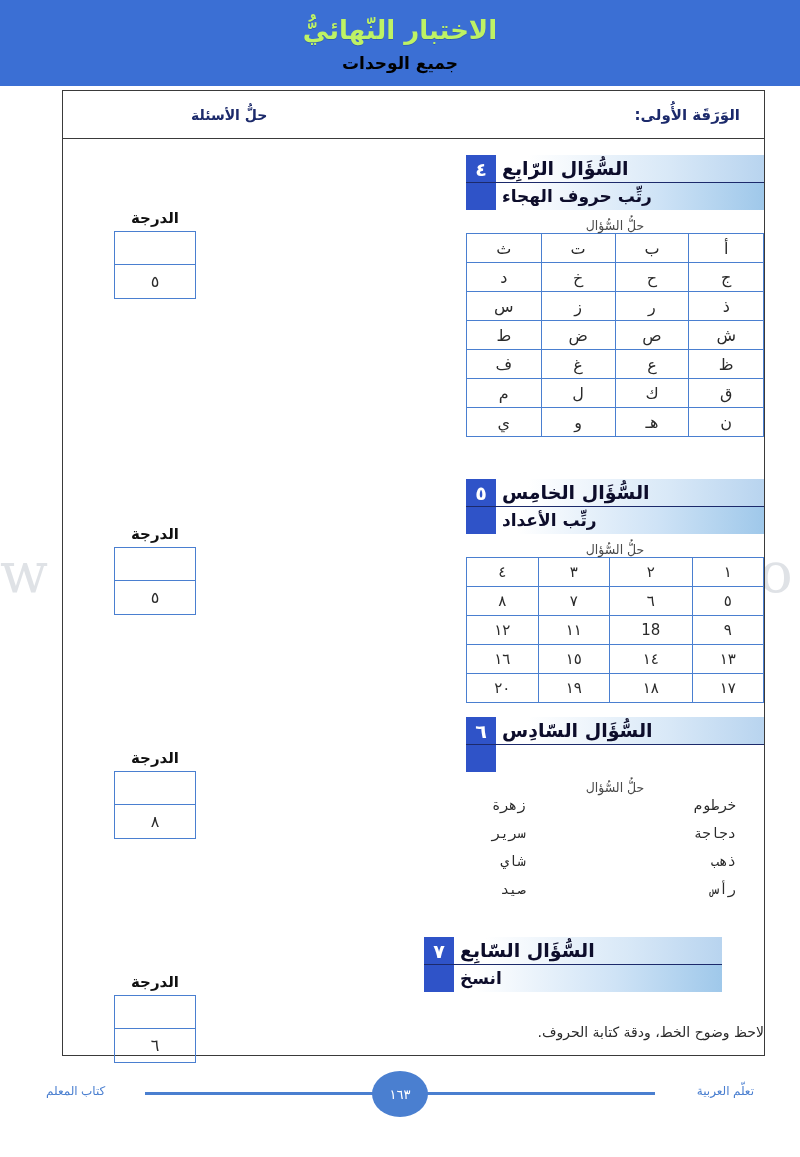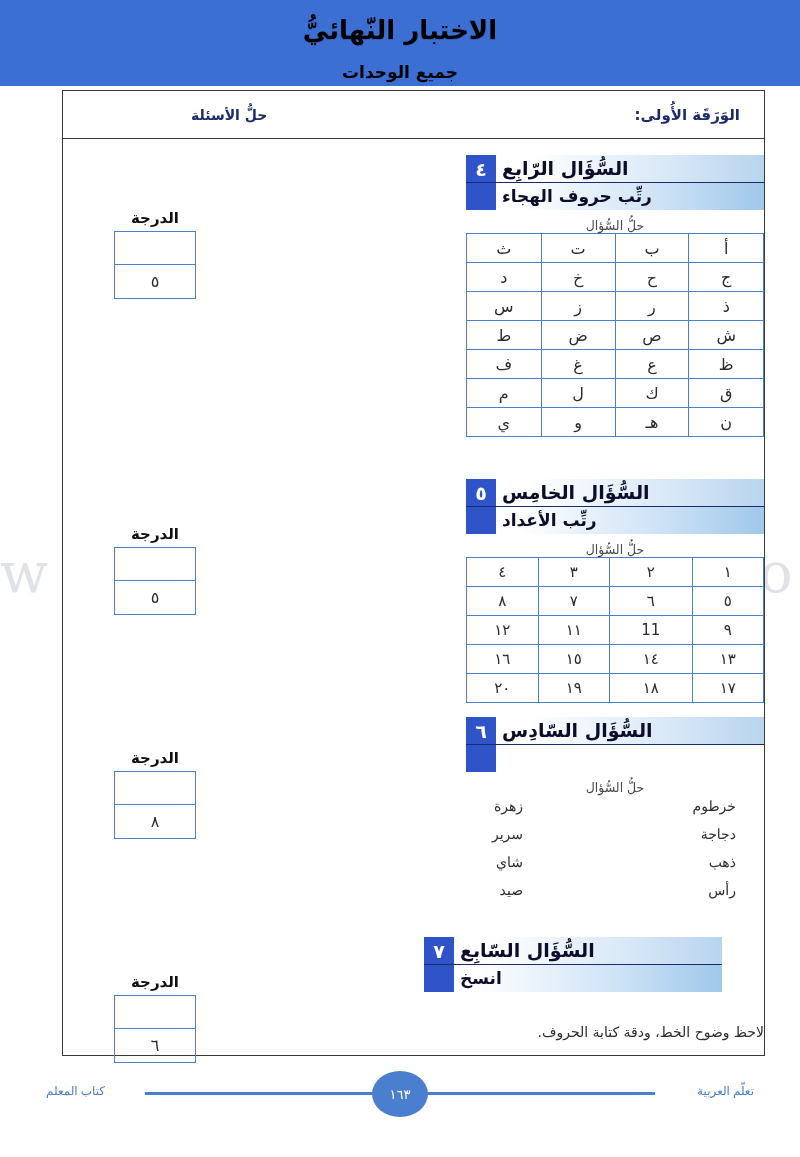--- a/index.html
+++ b/index.html
@@ -9,22 +9,22 @@
     font-family:"DejaVu Sans","Liberation Sans",sans-serif;
     position:relative;overflow:hidden;
   }
   
   .banner{
     position:absolute;left:0;top:0;width:800px;height:86px;
     background:#3b6fd4;
     display:flex;flex-direction:column;align-items:center;justify-content:center;
   }
   .banner-title{
-    color:#000000;font-size:26px;font-weight:bold;letter-spacing:0px;
-    line-height:1.1;margin:12px;text-shadow:0 1px 0 rgba(0,0,0,.15);
+    color:#bef264;font-size:26px;font-weight:bold;letter-spacing:0px;
+    line-height:1.1;margin:3px;text-shadow:0 1px 0 rgba(0,0,0,.15);
   }
   .banner-sub{
     color:#000000;font-size:17px;font-weight:bold;margin-top:6px;line-height:1.1;
   }
   
   .frame{
     position:absolute;left:62px;top:90px;width:703px;height:966px;
     border:1.6px solid #3a3a3a;box-sizing:border-box;background:#fff;
   }
   .frame-head{
@@ -87,21 +87,21 @@
   
   .wordgrid{
     width:298px;display:flex;flex-direction:row;justify-content:space-between;
     margin-top:4px;
   }
   .wordcol{display:flex;flex-direction:column;gap:14px;}
   .wordcol-right{align-items:flex-start;padding-right:28px;}
   .wordcol-left{align-items:flex-start;padding-left:26px;}
   .word{
     font-size:14px;color:#2b2b2b;
-    font-family:Liberation Sans, sans-serif;line-height:1;
+    font-family:Liberation Mono, monospace;line-height:1;
   }
   .note{
     width:340px;font-size:14px;color:#2b2b2b;
     font-family:"DejaVu Sans","Liberation Serif",serif;
     text-align:right;margin-top:32px;
   }
   
   .gradeblock{position:absolute;left:32px;width:120px;text-align:center;}
   .grade-label{
     font-size:15px;font-weight:bold;color:#111111;margin-bottom:5px;line-height:1;
@@ -125,21 +125,21 @@
   .rule-right{right:145px;width:245px;}
   .rule-left{left:145px;width:245px;}
   .footer-bubble{
     position:absolute;left:50%;top:3px;transform:translateX(-50%);
     width:56px;height:46px;border-radius:50%;background:#4a7fd0;
     color:#ffffff;font-size:13px;display:flex;align-items:center;justify-content:center;
     font-family:"DejaVu Sans","Liberation Serif",serif;
   }
   .footer-side{
     position:absolute;top:16px;font-size:12px;color:#4a7fd0;
-    font-family:Liberation Serif, serif;
+    font-family:Liberation Sans, sans-serif;
     text-align:center;
   }
   .footer-right{right:46px;}
   .footer-left{left:46px;}
   
   .watermark{
     position:absolute;left:0;top:540px;width:800px;
     text-align:center;font-size:56px;letter-spacing:4px;
     color:rgba(140,150,165,.28);font-family:"DejaVu Serif","Liberation Serif",serif;
     pointer-events:none;direction:ltr;white-space:nowrap;
@@ -260,21 +260,21 @@
               <td>٤</td>
             </tr>
             <tr>
               <td>٥</td>
               <td>٦</td>
               <td>٧</td>
               <td>٨</td>
             </tr>
             <tr>
               <td>٩</td>
-              <td>11</td>
+              <td>18</td>
               <td>١١</td>
               <td>١٢</td>
             </tr>
             <tr>
               <td>١٣</td>
               <td>١٤</td>
               <td>١٥</td>
               <td>١٦</td>
             </tr>
             <tr>

